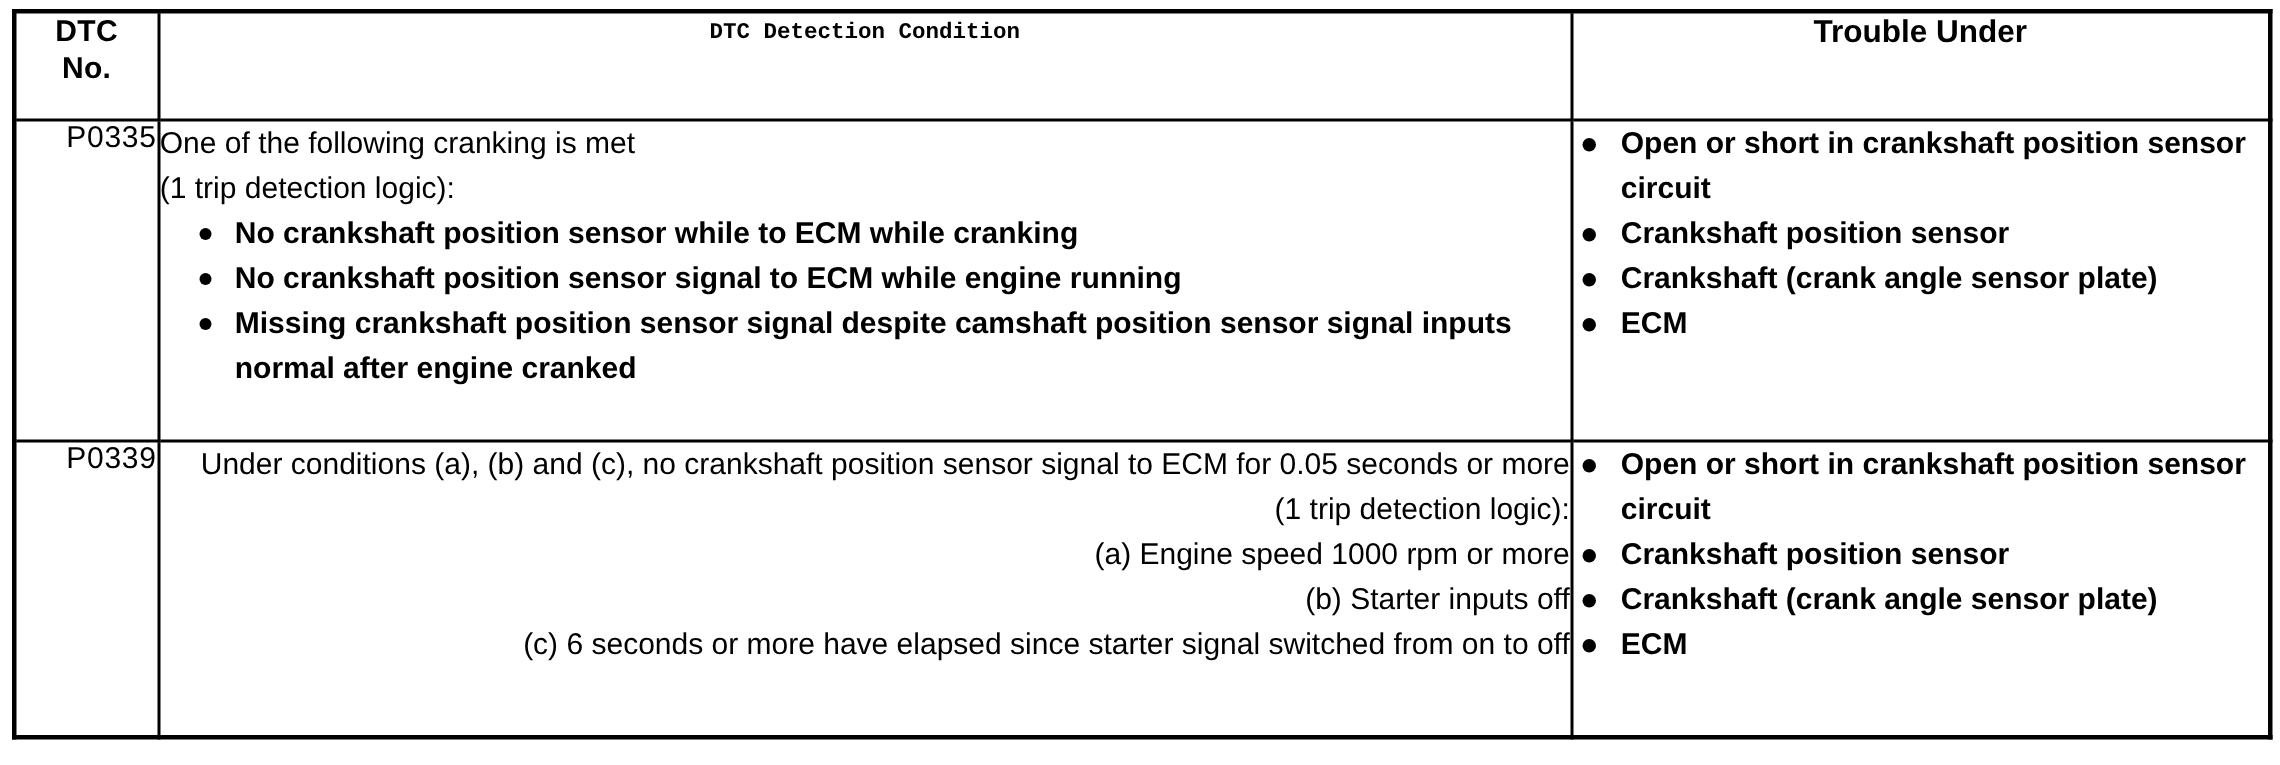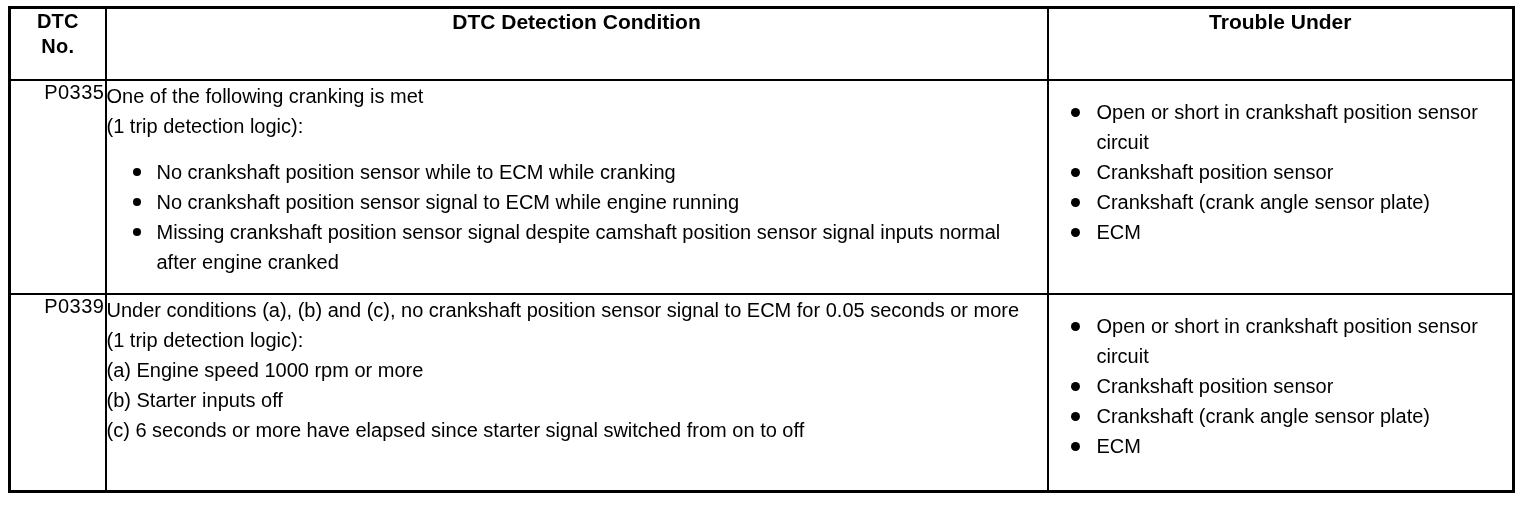--- a/index.html
+++ b/index.html
@@ -47,21 +47,21 @@
     text-align: center;
     font-weight: bold;
     font-size: 21px;
     line-height: 25px;
     height: 72px;
     vertical-align: middle;
     padding: 4px 6px;
     box-sizing: border-box;
   }
   th.h-dtc   { font-size: 20px; letter-spacing: 0.2px; }
-  th.h-detect{ font-size: 21px; }
+  th.h-detect{ font-size: 15px; font-family: Liberation Mono, monospace; }
   th.h-area  { font-size: 21px; }
 
   
   td.c-dtc {
     text-align: right;
     vertical-align: middle;
     font-size: 20px;
     letter-spacing: 0.5px;
   }
   td.c-detect {
@@ -72,22 +72,23 @@
   td.c-area {
     padding: 9px 6px 8px 14px;
     font-size: 20px;
     line-height: 30px;
   }
 
   .plain-line { white-space: pre; }
 
   ul.bullets {
     list-style: none;
-    margin: 16px;
+    margin: 0;
     padding: 0;
+    font-weight: bold;
   }
   ul.bullets.indent-detect { margin-left: 22px; }
   ul.bullets li {
     position: relative;
     padding-left: 28px;
     margin: 0;
   }
   ul.bullets li .dot {
     position: absolute;
     left: 4px;
@@ -100,21 +101,21 @@
   ul.bullets.area-bullets li { padding-left: 32px; }
   ul.bullets.area-bullets li .dot {
     left: 6px;
     width: 9px;
     height: 9px;
   }
 
   .gap-before { margin-top: 16px; }
 
   td.row1-detect { height: 214px; box-sizing: border-box; }
-  td.row2-detect { height: 198px; box-sizing: border-box; }
+  td.row2-detect { height: 198px; box-sizing: border-box; text-align: right; }
 </style>
 </head>
 <body>
 
 <div class="page">
 
   <table class="dtc-table">
     <colgroup>
       <col class="col-dtc">
       <col class="col-detect">

